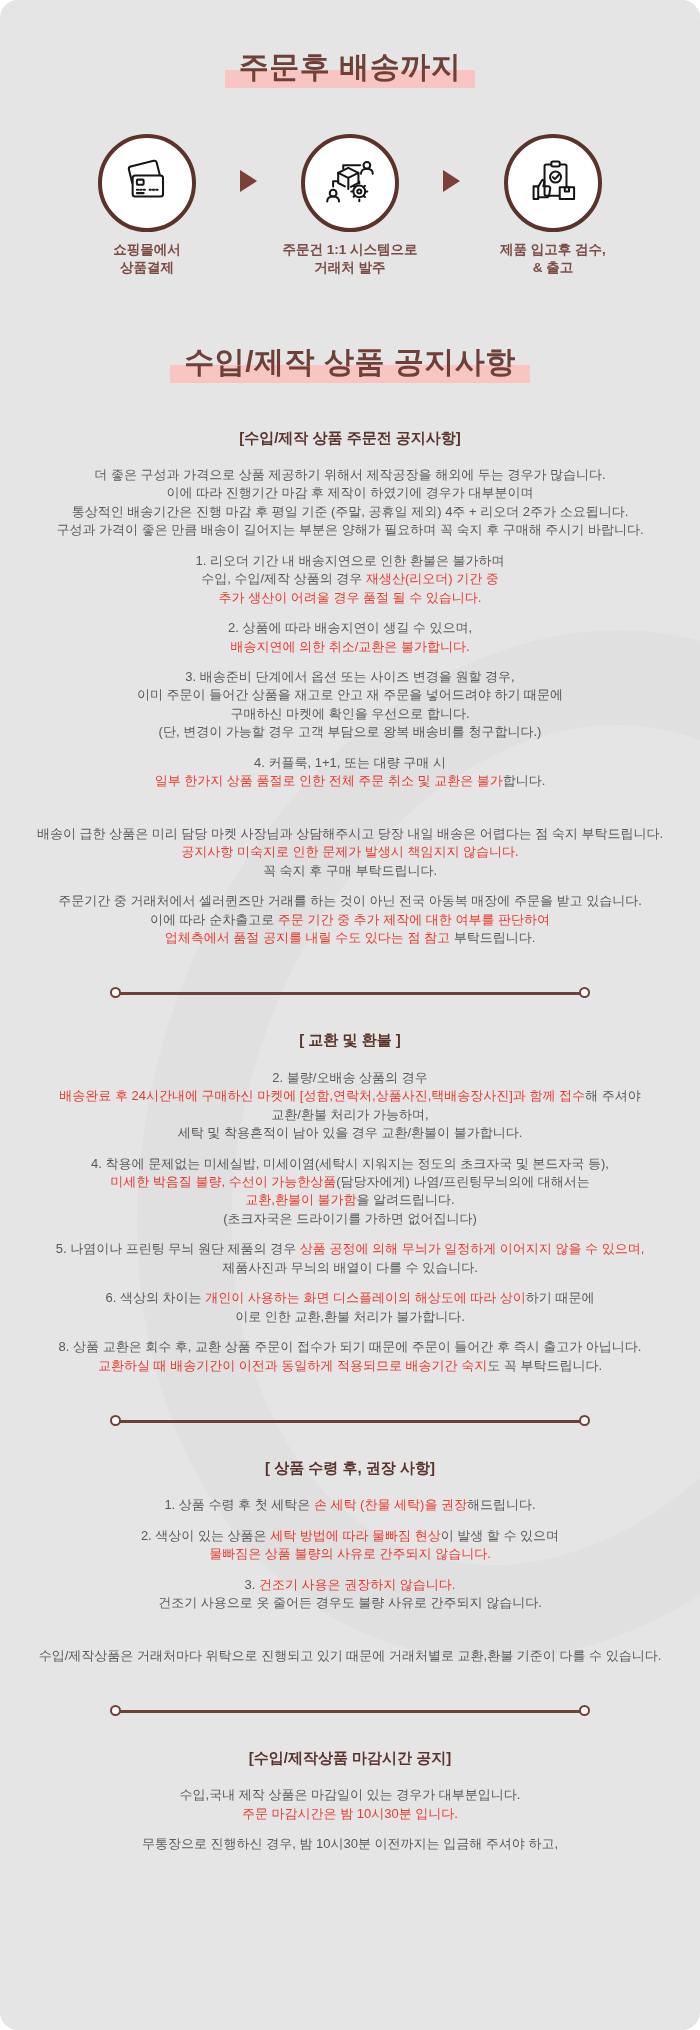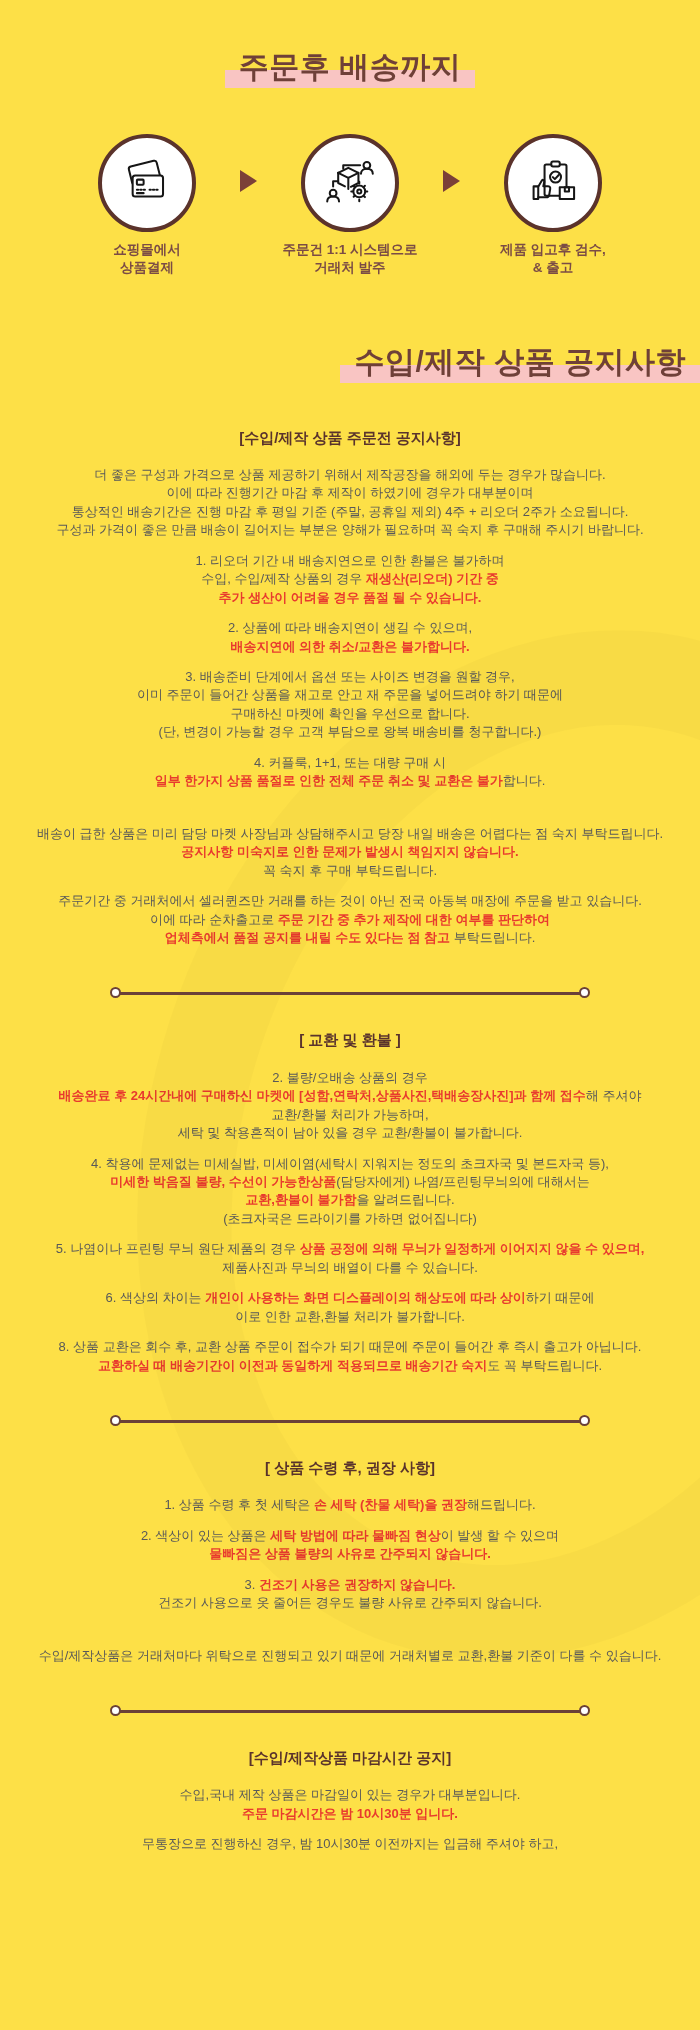--- a/index.html
+++ b/index.html
@@ -1,45 +1,45 @@
 <!DOCTYPE html>
 <html><head>
 <meta charset="utf-8">
 <style>
   html,body{margin:0;padding:0;background:#fff;}
   body{font-family:"Liberation Sans","DejaVu Sans",sans-serif;}
-  .page{position:relative;width:700px;height:2030px;margin:0 auto;background:#fde047;overflow:hidden;}
+  .page{position:relative;width:700px;height:2030px;margin:0 auto;background:#e5e5e5;overflow:hidden;border-radius:18px;}
   .watermark{position:absolute;top:620px;left:150px;width:620px;height:860px;
     border:95px solid rgba(0,0,0,0.018);border-radius:50%;transform:rotate(18deg);pointer-events:none;}
 
   
   .big-title{margin:0;padding-top:46px;text-align:center;font-size:30px;line-height:42px;
     font-weight:800;letter-spacing:0.5px;color:#6f4038;}
   .big-title .hl{display:inline-block;padding:0 14px 2px;
     background:linear-gradient(to bottom,transparent 54%,#f9c5c3 54%,#f9c5c3 95%,transparent 95%);}
-  .big-title.second{padding-top:64px;text-align:right;}
+  .big-title.second{padding-top:64px;}
 
   
   .flow{margin-top:44px;display:flex;justify-content:center;align-items:flex-start;gap:8px;}
   .flow-step{display:flex;flex-direction:column;align-items:center;width:170px;}
   .flow-circle{width:90px;height:90px;border:4px solid #5b332b;border-radius:50%;
     display:flex;align-items:center;justify-content:center;background:#fff;}
   .flow-circle svg{width:54px;height:54px;stroke:#161616;fill:none;stroke-width:2.4;
     stroke-linecap:round;stroke-linejoin:round;}
   .flow-caption{margin-top:9px;font-size:13.5px;line-height:1.32;font-weight:700;
     color:#7b4c45;text-align:center;}
   .flow-arrow{width:0;height:0;border-top:11px solid transparent;border-bottom:11px solid transparent;
     border-left:17px solid #7b4038;margin-top:36px;}
 
   
   .notice-body{margin-top:42px;text-align:center;font-size:13px;line-height:1.42;color:#595959;}
   .section-header{font-size:15px;font-weight:800;color:#5a332c;margin:0 0 18px;}
   .para{margin:0 8px 12px;}
   .para.big-gap{margin-top:34px;}
-  .red{color:#e83a2e;font-weight:700;}
+  .red{color:#e83a2e;font-weight:400;}
 
   
   .divider{position:relative;width:480px;height:12px;margin:40px auto 30px;}
   .divider .line{position:absolute;left:7px;right:7px;top:4.5px;border-top:3px solid #6b4138;}
   .divider .ring{position:absolute;top:0;width:7px;height:7px;border:2.5px solid #6b4138;
     border-radius:50%;background:#fff;}
   .divider .ring.left{left:0;}
   .divider .ring.right{right:0;}
 </style>
 </head>

